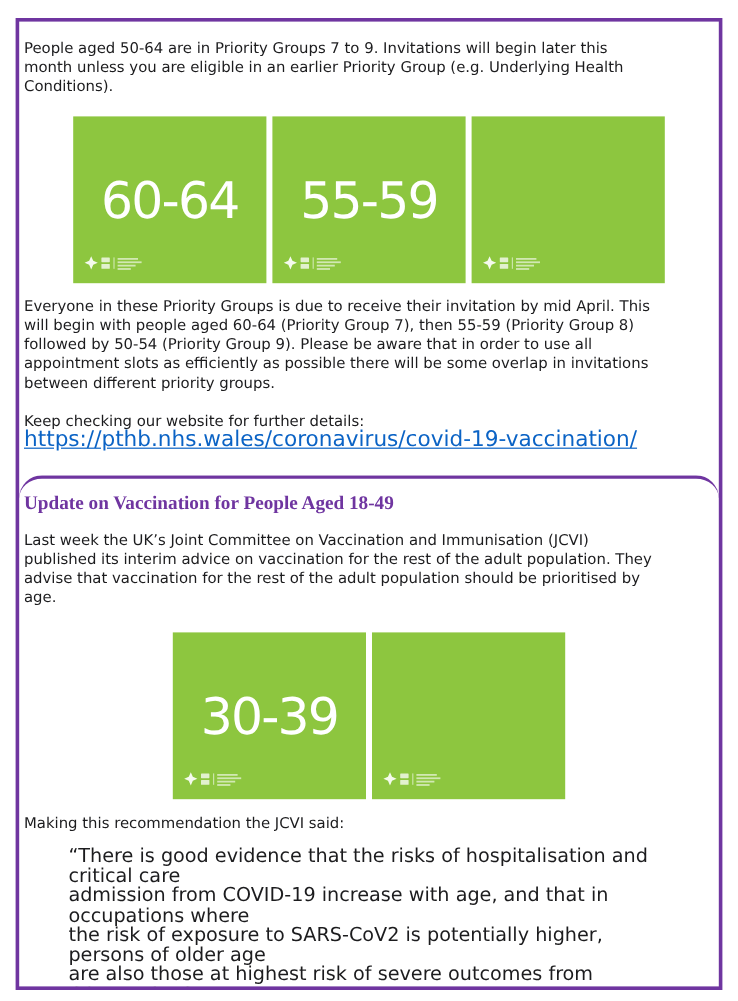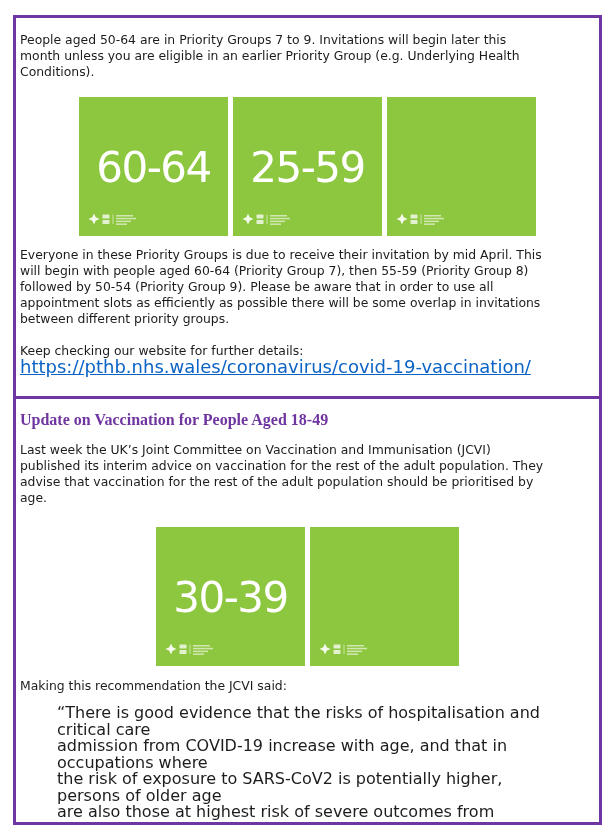--- a/index.html
+++ b/index.html
@@ -20,20 +20,21 @@
     left: 13px; top: 15px;
     width: 589px; height: 810px;
     border: 3px solid var(--accent);
     background: #fff;
     display: flex;
     flex-direction: column;
   }
   .sec {
     padding: 0 4px;
     overflow: hidden;
+    border-radius: 19px;
   }
   .sec-top { height: 378px; padding-top: 14px; }
   .sec-update { border-top: 3px solid var(--accent); flex: 1; }
   .para {
     font-size: 12.4px;
     line-height: 16px;
     white-space: pre-line;
     color: var(--ink);
   }
   .cards-row {
@@ -45,21 +46,21 @@
   .row2 { margin-top: 21px; }
   .p2 { margin-top: 11px; }
   .p-keep { margin-top: 16px; }
   .link-line { line-height: 16px; font-size: 18px; }
   .link-line a {
     color: var(--link);
     text-decoration: underline;
   }
   .card {
     position: relative;
-    width: 149px; height: 139px;
+    width: 161px; height: 139px;
     background: var(--green);
     display: flex;
     align-items: center;
     justify-content: center;
   }
   .card-num {
     color: #ffffff;
     font-size: 42px;
     letter-spacing: -1.5px;
     font-weight: 400;
@@ -109,21 +110,21 @@
             <rect x="14.5" y="7" width="7" height="4" rx="0.5" opacity="0.75"></rect>
             <rect x="24.5" y="1.5" width="1" height="9.5" opacity="0.55"></rect>
             <rect x="28" y="2" width="17" height="1.5" opacity="0.6"></rect>
             <rect x="28" y="4.8" width="20" height="1.5" opacity="0.6"></rect>
             <rect x="28" y="7.6" width="15" height="1.5" opacity="0.6"></rect>
             <rect x="28" y="10.4" width="11" height="1.5" opacity="0.6"></rect>
           </g>
         </svg>
       </div>
       <div class="card">
-        <span class="card-num">25-59</span>
+        <span class="card-num">55-59</span>
         <svg class="card-logo" width="54" height="15" viewBox="0 0 54 15">
           <g fill="#ffffff">
             <polygon points="6,0.5 7.7,4.3 11.5,6 7.7,7.7 6,11.5 4.3,7.7 0.5,6 4.3,4.3" opacity="0.9"></polygon>
             <rect x="14.5" y="1.5" width="7" height="4" rx="0.5" opacity="0.75"></rect>
             <rect x="14.5" y="7" width="7" height="4" rx="0.5" opacity="0.75"></rect>
             <rect x="24.5" y="1.5" width="1" height="9.5" opacity="0.55"></rect>
             <rect x="28" y="2" width="17" height="1.5" opacity="0.6"></rect>
             <rect x="28" y="4.8" width="20" height="1.5" opacity="0.6"></rect>
             <rect x="28" y="7.6" width="15" height="1.5" opacity="0.6"></rect>
             <rect x="28" y="10.4" width="11" height="1.5" opacity="0.6"></rect>

